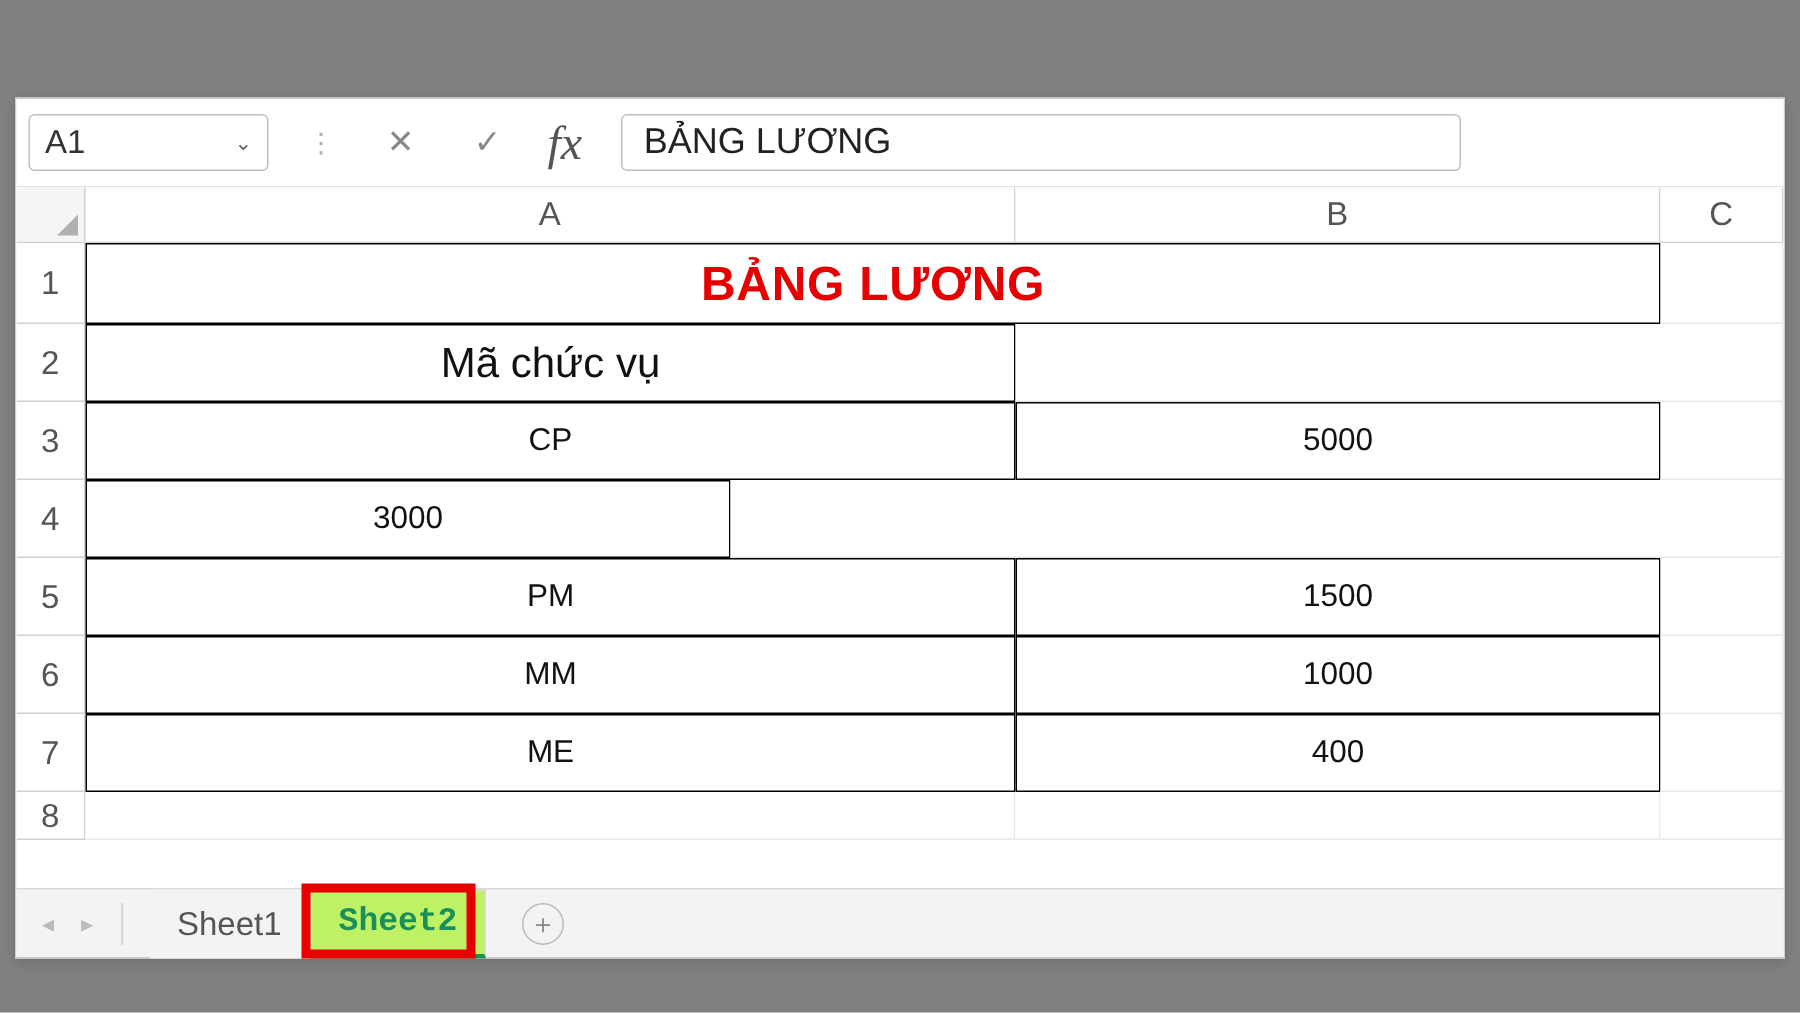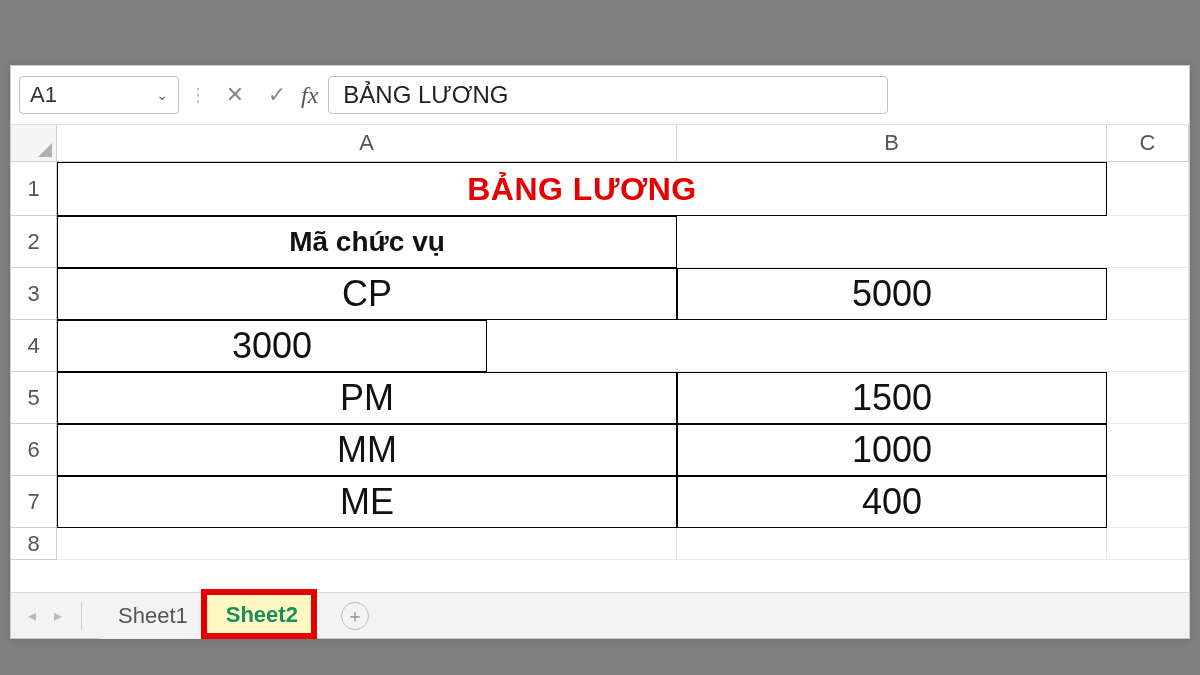--- a/index.html
+++ b/index.html
@@ -21,21 +21,21 @@
     border: 1px solid #ccc;
     box-shadow: 0 2px 8px rgba(0,0,0,0.15);
     display: flex;
     flex-direction: column;
   }
 
   
   .formula-bar {
     display: flex;
     align-items: center;
-    gap: 6px;
+    gap: 22px;
     padding: 10px 8px;
     border-bottom: 1px solid #e0e0e0;
     background: #ffffff;
   }
   .name-box {
     width: 160px;
     height: 38px;
     border: 1px solid #c0c0c0;
     border-radius: 4px;
     background: #fff;
@@ -61,21 +61,21 @@
     display: flex;
     align-items: center;
     justify-content: center;
     color: #888;
     font-size: 22px;
     font-family: "Segoe UI Symbol", sans-serif;
   }
   .fx-label {
     font-style: italic;
     font-family: "Times New Roman", serif;
-    font-size: 24px;
+    font-size: 32px;
     color: #555;
     padding: 0 4px 0 0;
   }
   .formula-input {
     flex: none;
     width: 560px;
     height: 38px;
     border: 1px solid #c0c0c0;
     border-radius: 4px;
     background: #fff;
@@ -144,21 +144,21 @@
     font-size: 22px;
     color: #555;
     background: #fff;
   }
   .cell {
     border-right: 1px solid #e8e8e8;
     border-bottom: 1px solid #e8e8e8;
     display: flex;
     align-items: center;
     justify-content: center;
-    font-size: 36px;
+    font-size: 21px;
     color: #111;
     background: #fff;
     position: relative;
   }
   .cA { width: 620px; }
   .cB { width: 430px; }
   .cC { flex:1; min-width:80px; }
 
   
   .row-plain .row-h, .row-plain .cell { height: 32px; }
@@ -178,21 +178,21 @@
   .r7 .row-h, .r7 .cell { height: 52px; }
 
   .title-cell {
     font-weight: 700;
     color: #e60000;
     font-size: 32px;
     letter-spacing: 0.5px;
     width: 1050px; 
   }
   .hdr {
-    font-weight: 700;
+    font-weight: 400;
     font-size: 28px;
   }
 
   
   .sheet-tabs {
     height: 46px;
     background: #f3f3f3;
     border-top: 1px solid #d9d9d9;
     display: flex;
     align-items: center;
@@ -215,26 +215,27 @@
     padding: 20px 18px;
     font-size: 22px;
     color: #555;
     border-right: 1px solid #d9d9d9;
     background: #f3f3f3;
     position: relative;
     height: 46px;
     display:flex; align-items:center;
   }
   .tab.active {
-    background: #fef9c3;
+    background: #bef264;
     color: #1a8f5a;
     font-weight: 600;
     border-top: 1px solid #d9d9d9;
     border-left: 1px solid #d9d9d9;
     border-bottom: 3px solid #1a8f5a;
+    font-family: Liberation Mono, monospace;
   }
   .highlight-box {
     position: absolute;
     border: 6px solid #e60000;
     pointer-events: none;
   }
   .new-sheet {
     margin-left: 24px;
     width: 28px; height:28px;
     border:1px solid #bbb;

